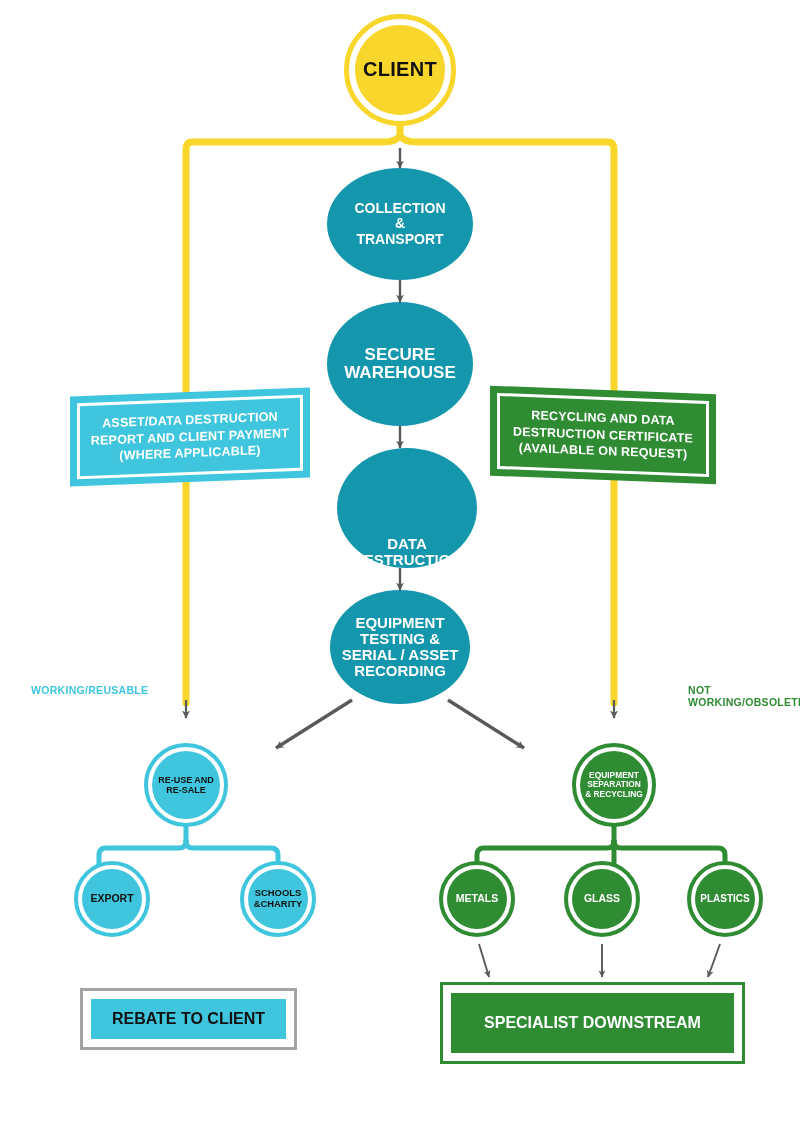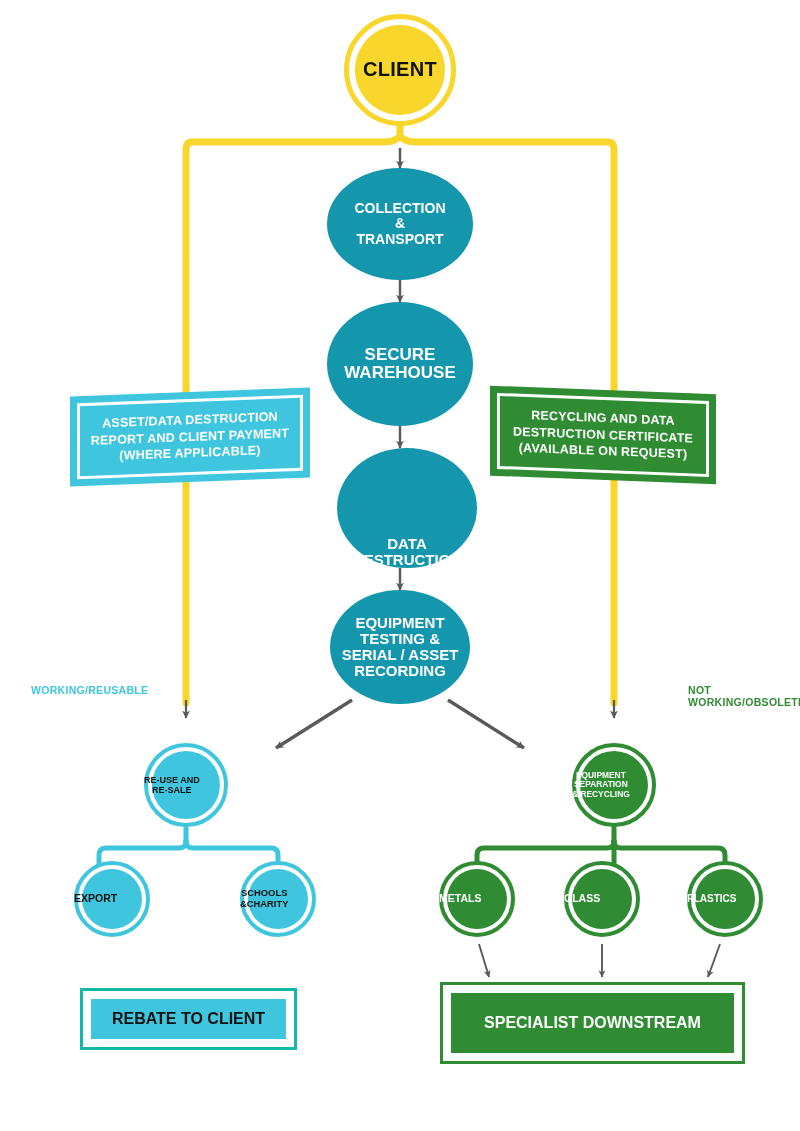--- a/index.html
+++ b/index.html
@@ -21,21 +21,21 @@
      align-items:center;justify-content:center;color:#111;font-weight:bold;font-size:20px;
      letter-spacing:.3px;}
 
   .teal-circle{background:#1496AC;color:#fff;font-weight:bold;}
   .teal-circle span{display:block;width:100%;padding:0 6px;box-sizing:border-box;}
 
   .mini-wrap{position:absolute;}
   .mini-outer{left:0;top:0;border-radius:50%;box-sizing:border-box;background:#fff;}
   .mini-inner{border-radius:50%;box-sizing:border-box;}
   .mini-label{position:absolute;left:0;top:0;width:100%;height:100%;display:flex;
-      align-items:center;justify-content:flex-start;text-align:center;font-weight:bold;line-height:1.12;}
+      align-items:center;justify-content:center;text-align:center;font-weight:bold;line-height:1.12;}
 
   
   .banner{position:absolute;box-sizing:border-box;display:flex;align-items:center;
           justify-content:center;text-align:center;color:#fff;font-weight:bold;font-size:12.5px;
           line-height:1.32;letter-spacing:.2px;}
   .banner-inner{position:absolute;box-sizing:border-box;border:3px solid #fff;
      left:7px;top:7px;right:7px;bottom:7px;display:flex;align-items:center;justify-content:center;}
 
   
   .boxed{position:absolute;box-sizing:border-box;background:#fff;display:flex;
@@ -216,21 +216,21 @@
     <div class="mini-inner" style="position:absolute;left:8px;top:8px;width:60px;height:60px;background:#2F8C33;"></div>
     <div class="mini-label" style="color:#fff;font-size:10.5px;">GLASS</div>
   </div>
 
   <div class="mini-wrap" style="left:687px;top:861px;width:76px;height:76px;">
     <div class="mini-outer" style="width:76px;height:76px;border:4px solid #2F8C33;"></div>
     <div class="mini-inner" style="position:absolute;left:8px;top:8px;width:60px;height:60px;background:#2F8C33;"></div>
     <div class="mini-label" style="color:#fff;font-size:10px;">PLASTICS</div>
   </div>
 
-  <div class="boxed" style="left:80px;top:988px;width:217px;height:62px;border:3px solid #14b8a6;">
+  <div class="boxed" style="left:80px;top:988px;width:217px;height:62px;border:3px solid #a3a3a3;">
     <div class="fill" style="background:#3FC6DE;color:#111;font-size:16px;">REBATE TO CLIENT</div>
   </div>
 
   <div class="boxed" style="left:440px;top:982px;width:305px;height:82px;border:3px solid #2F8C33;">
     <div class="fill" style="background:#2F8C33;color:#fff;font-size:16px;line-height:1.3;">
       <div>
         <div>SPECIALIST DOWNSTREAM</div>
       </div>
     </div>
   </div>

